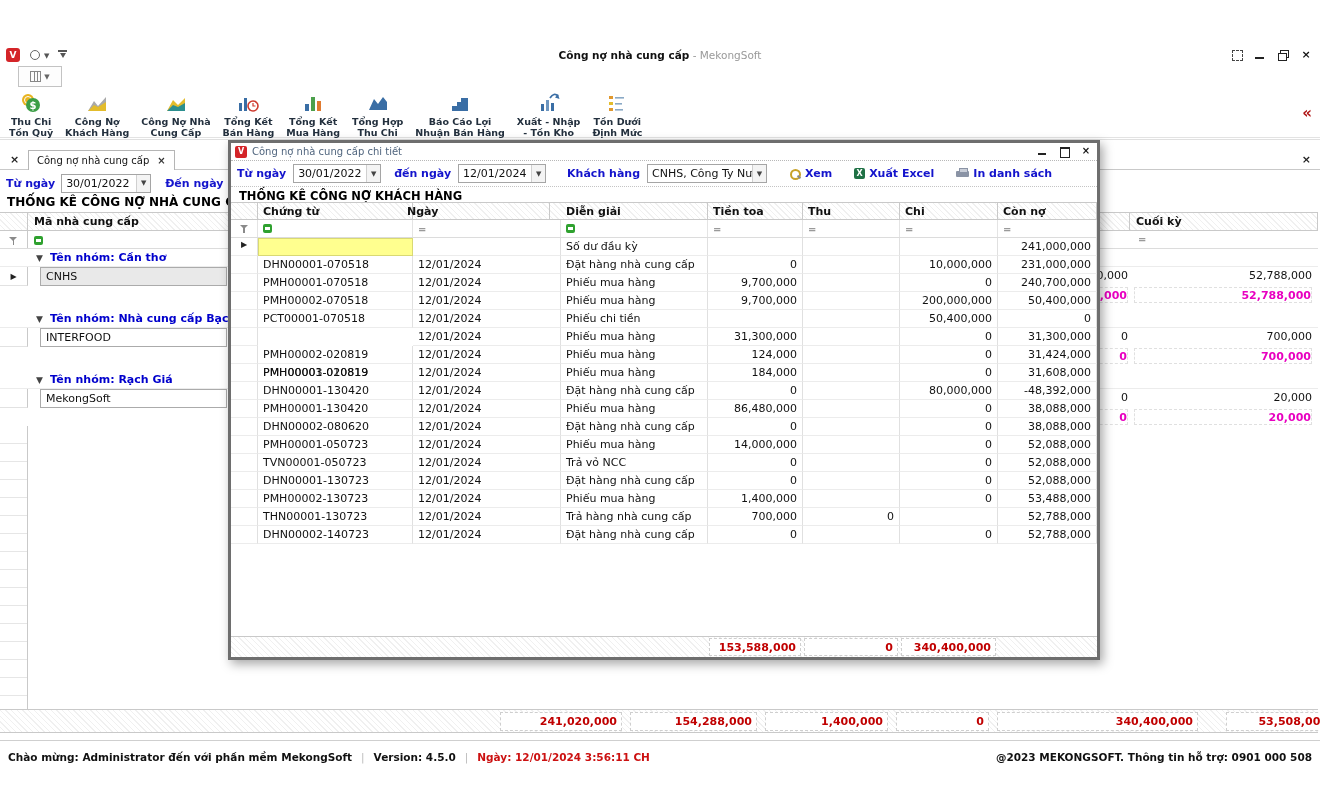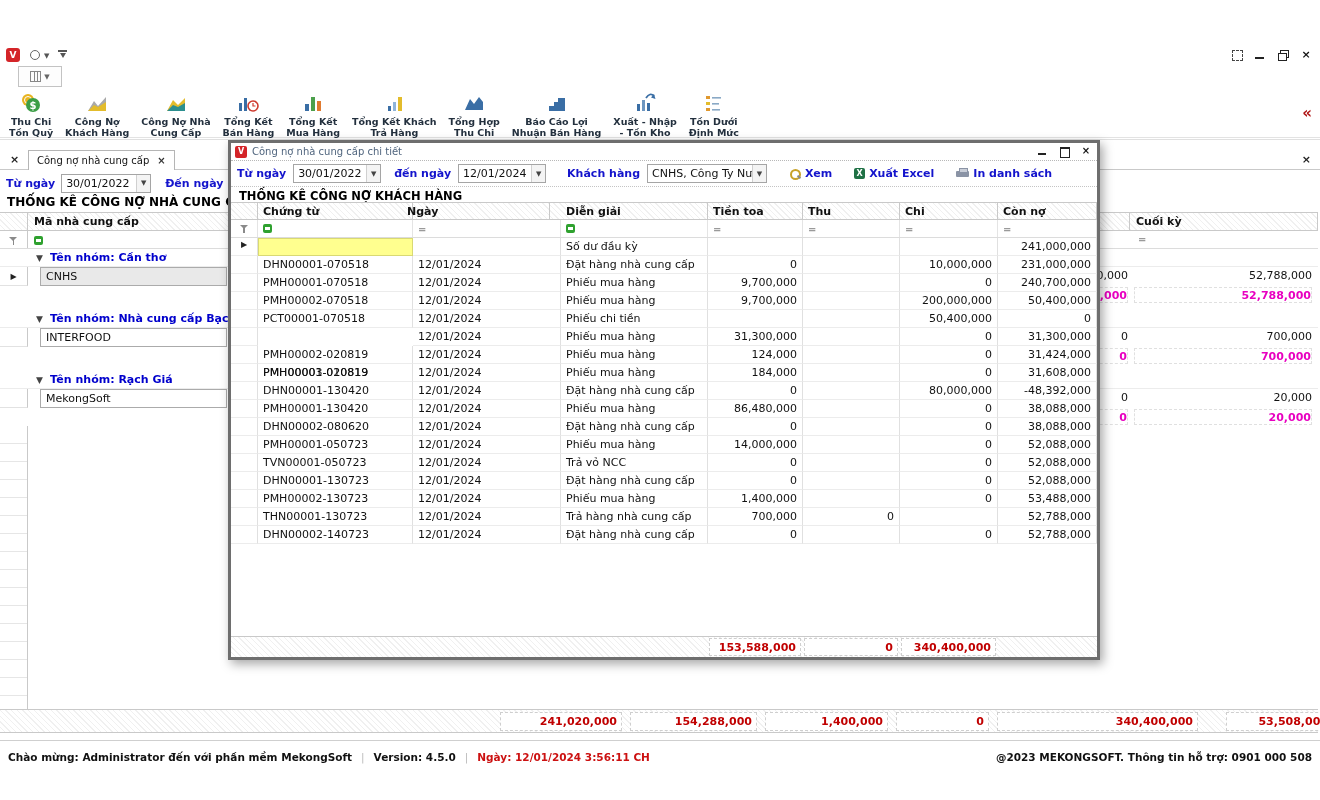--- a/index.html
+++ b/index.html
@@ -139,20 +139,21 @@
 </head>
 <body>
 
 <div class="screen">
 
   <div class="abs titlebar">
     <div class="abs applogo">V</div>
     <div class="abs qa-circle"></div>
     <div class="abs qa-caret">▼</div>
     <div class="abs qa-pin"></div>
+    <div class="abs wtitle"><b>Công nợ nhà cung cấp</b><span class="suffix"> - MekongSoft</span></div>
     <div class="abs wcontrols">
       <div class="wc wc-select"></div>
       <div class="wc wc-min"></div>
       <div class="wc wc-restore"></div>
       <div class="wc wc-close">×</div>
     </div>
   </div>
 
   <div class="abs ribbon">
     <div class="launcher">
@@ -210,31 +211,20 @@
       <div class="titem">
         <div class="ticon">
           <svg width="24" height="24">
             <rect x="4" y="13" width="4" height="7" fill="#3a6ea5"></rect>
             <rect x="10" y="6" width="4" height="14" fill="#4ca04c"></rect>
             <rect x="16" y="10" width="4" height="10" fill="#e07a30"></rect>
           </svg>
         </div>
         <div class="tlabel">Tổng Kết
 Mua Hàng</div>
-      </div>
-      <div class="titem">
-        <div class="ticon">
-          <svg width="24" height="24">
-            <rect x="6" y="15" width="3" height="5" fill="#3a6ea5"></rect>
-            <rect x="11" y="11" width="3" height="9" fill="#8fb4d9"></rect>
-            <rect x="16" y="6" width="4" height="14" fill="#e3bc2c"></rect>
-          </svg>
-        </div>
-        <div class="tlabel">Tổng Kết Khách
-Trả Hàng</div>
       </div>
       <div class="titem">
         <div class="ticon">
           <svg width="24" height="24">
             <polygon points="3,19 8,8 12,13 17,6 21,11 21,19" fill="#3a6ea5"></polygon>
           </svg>
         </div>
         <div class="tlabel">Tổng Hợp
 Thu Chi</div>
       </div>

